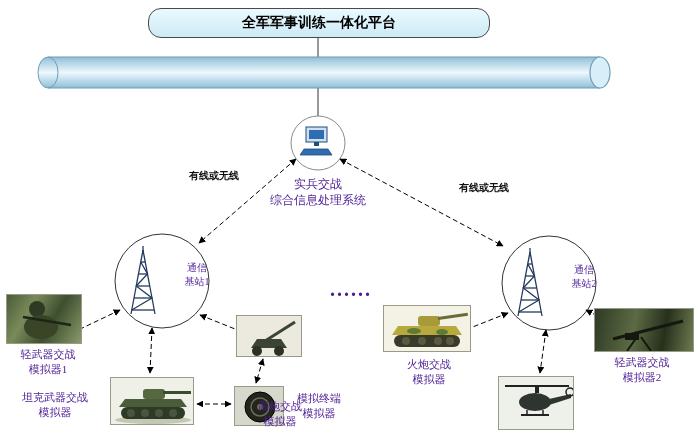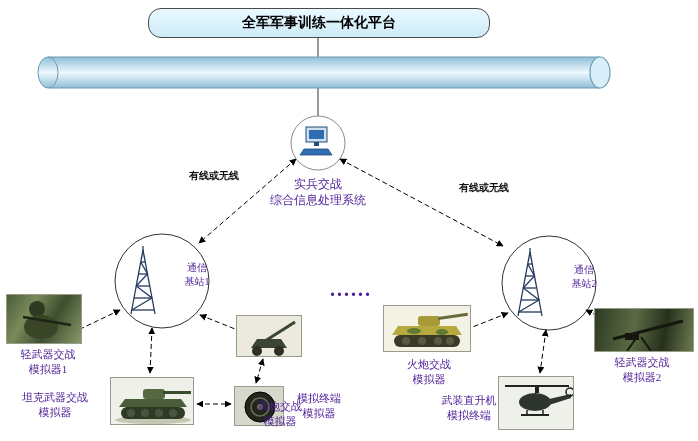--- a/index.html
+++ b/index.html
@@ -213,18 +213,16 @@
   <div class="label sim-label" style="left:4px;top:347px;width:88px;">轻武器交战
 模拟器1</div>
   <div class="label sim-label" style="left:241px;top:359px;width:78px;margin-top:40px;">高炮交战
 模拟器</div>
   <div class="label sim-label" style="left:8px;top:390px;width:94px;">坦克武器交战
 模拟器</div>
   <div class="label sim-label" style="left:286px;top:391px;width:66px;">模拟终端
 模拟器</div>
   <div class="label sim-label" style="left:394px;top:357px;width:70px;">火炮交战
 模拟器</div>
-  <div class="label sim-label" style="left:436px;top:393px;width:66px;">武装直升机
-模拟终端</div>
   <div class="label sim-label" style="left:600px;top:355px;width:84px;">轻武器交战
 模拟器2</div>
 
 </div>
 
 </body></html>

